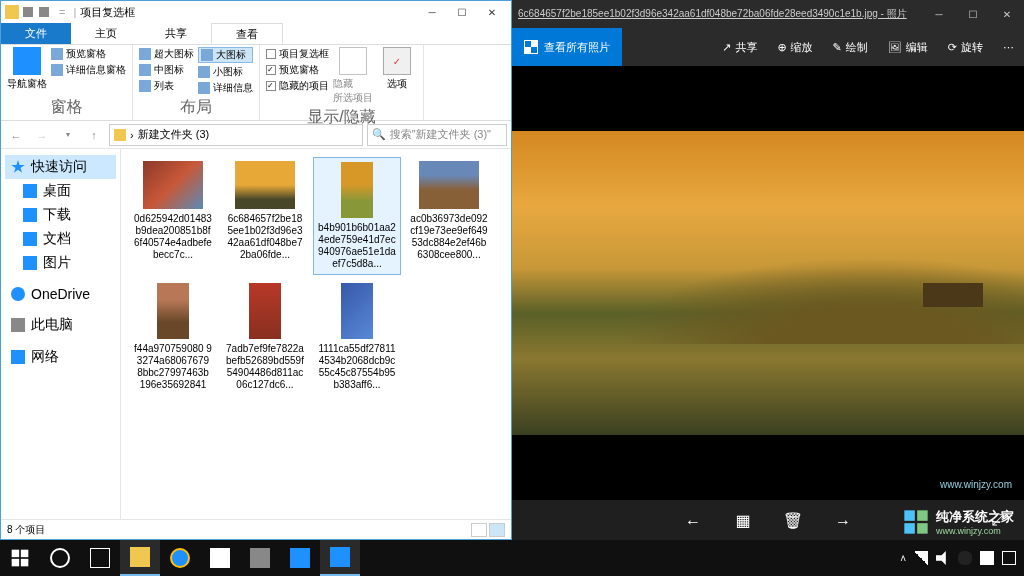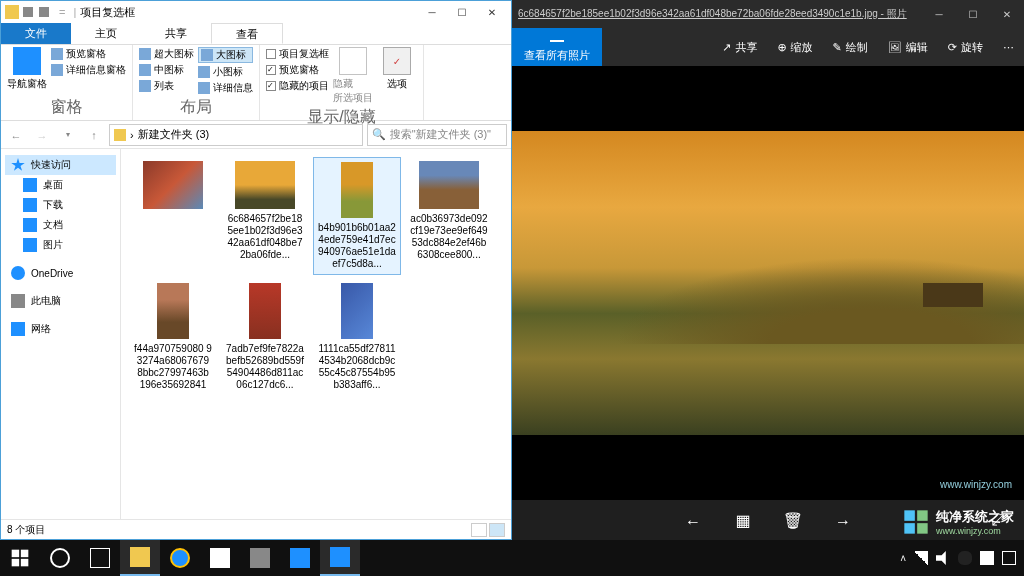--- a/index.html
+++ b/index.html
@@ -34,21 +34,21 @@
 .rsmall .sico { width: 12px; height: 12px; background: #7aa8d8; }
 .chk { width: 10px; height: 10px; border: 1px solid #888; display: inline-block; }
 .chk.on::after { content: "✓"; font-size: 8px; position: relative; top: -3px; }
 
 .nav { height: 28px; display: flex; align-items: center; gap: 4px; padding: 2px 4px; border-bottom: 1px solid #e5e5e5; font-size: 11px; }
 .nav .arrow { width: 22px; height: 22px; display: flex; align-items: center; justify-content: center; color: #888; }
 .nav .addr { flex: 1; border: 1px solid #ccc; height: 22px; display: flex; align-items: center; padding: 0 4px; gap: 4px; }
 .nav .search { width: 140px; border: 1px solid #ccc; height: 22px; display: flex; align-items: center; padding: 0 4px; color: #888; }
 
 .body { flex: 1; display: flex; overflow: hidden; }
-.sidebar { width: 120px; border-right: 1px solid #e5e5e5; padding: 6px 4px; font-size: 10px; }
+.sidebar { width: 120px; border-right: 1px solid #e5e5e5; padding: 6px 4px; font-size: 14px; }
 .sidebar .item { display: flex; align-items: center; gap: 6px; padding: 3px 6px; }
 .sidebar .item.quick { background: #cce8ff; }
 .sidebar .sico { width: 14px; height: 14px; }
 .sidebar .sub { padding-left: 18px; }
 
 .content { flex: 1; overflow: auto; padding: 8px; display: flex; flex-wrap: wrap; align-content: flex-start; gap: 4px; }
 .thumb { width: 88px; display: flex; flex-direction: column; align-items: center; font-size: 10px; text-align: center; padding: 4px; }
 .thumb.sel { border: 1px solid #7fb8e8; background: #e5f3ff; }
 .thumb .img { width: 60px; height: 48px; margin-bottom: 4px; }
 .thumb .img.tall { width: 32px; height: 56px; }
@@ -59,21 +59,21 @@
 .status .viewbtns span { width: 16px; height: 14px; border: 1px solid #ccc; }
 
 
 .photos { position: absolute; left: 512px; top: 0; width: 512px; height: 540px; background: #1f1f1f; display: flex; flex-direction: column; color: #fff; }
 .ph-titlebar { height: 28px; background: #2b2b2b; display: flex; align-items: center; font-size: 10px; padding-left: 6px; }
 .ph-titlebar .title { flex: 1; color: #ccc; white-space: nowrap; overflow: hidden; text-decoration: underline; }
 .ph-titlebar .winbtns { display: flex; }
 .ph-titlebar .winbtns div { width: 34px; height: 28px; display: flex; align-items: center; justify-content: center; color: #ccc; font-size: 10px; }
 
 .ph-toolbar { height: 38px; background: #2b2b2b; display: flex; align-items: center; font-size: 11px; }
-.ph-toolbar .viewall { background: #0078d7; height: 38px; display: flex; align-items: center; padding: 12px 12px; gap: 6px; flex-direction: column; }
+.ph-toolbar .viewall { background: #0078d7; height: 38px; display: flex; align-items: center; padding: 12px 12px; gap: 6px; }
 .ph-toolbar .spacer { flex: 1; }
 .ph-toolbar .tbtn { display: flex; align-items: center; gap: 4px; padding: 0 10px; color: #fff; }
 .ph-toolbar .tico { width: 14px; height: 14px; }
 
 .ph-image { flex: 1; background: #000; display: flex; align-items: center; justify-content: center; position: relative; }
 .ph-image .landscape { width: 100%; height: 70%; background: linear-gradient(to bottom, #d48820 0%, #e8a840 25%, #c89838 45%, #5a6028 60%, #8a7830 75%, #3a4020 100%); position: relative; }
 .ph-image .hills { position: absolute; bottom: 30%; left: 0; right: 0; height: 40%; background: radial-gradient(ellipse at 70% 100%, #6a5820 20%, transparent 50%); }
 .ph-image .buildings { position: absolute; right: 8%; bottom: 42%; width: 60px; height: 24px; background: #4a3818; }
 .ph-image .watermark { position: absolute; right: 12px; bottom: 10px; font-size: 10px; color: #aef; opacity: 0.85; }
 
@@ -265,20 +265,21 @@
             <span>此电脑</span>
           </div>
       <div class="item" style="margin-top:8px">
             <span class="sico c-blue"></span>
             <span>网络</span>
           </div>
     </div>
     <div class="content" id="file-grid">
           <div class="thumb">
             <div class="img canyon"></div>
+            <div class="fname">0d625942d01483b9dea200851b8f6f40574e4adbefebecc7c...</div>
           </div>
           <div class="thumb">
             <div class="img sunset"></div>
             <div class="fname">6c684657f2be185ee1b02f3d96e342aa61df048be72ba06fde...</div>
           </div>
           <div class="thumb sel">
             <div class="img field tall"></div>
             <div class="fname">b4b901b6b01aa24ede759e41d7ec940976ae51e1daef7c5d8a...</div>
           </div>
           <div class="thumb">

